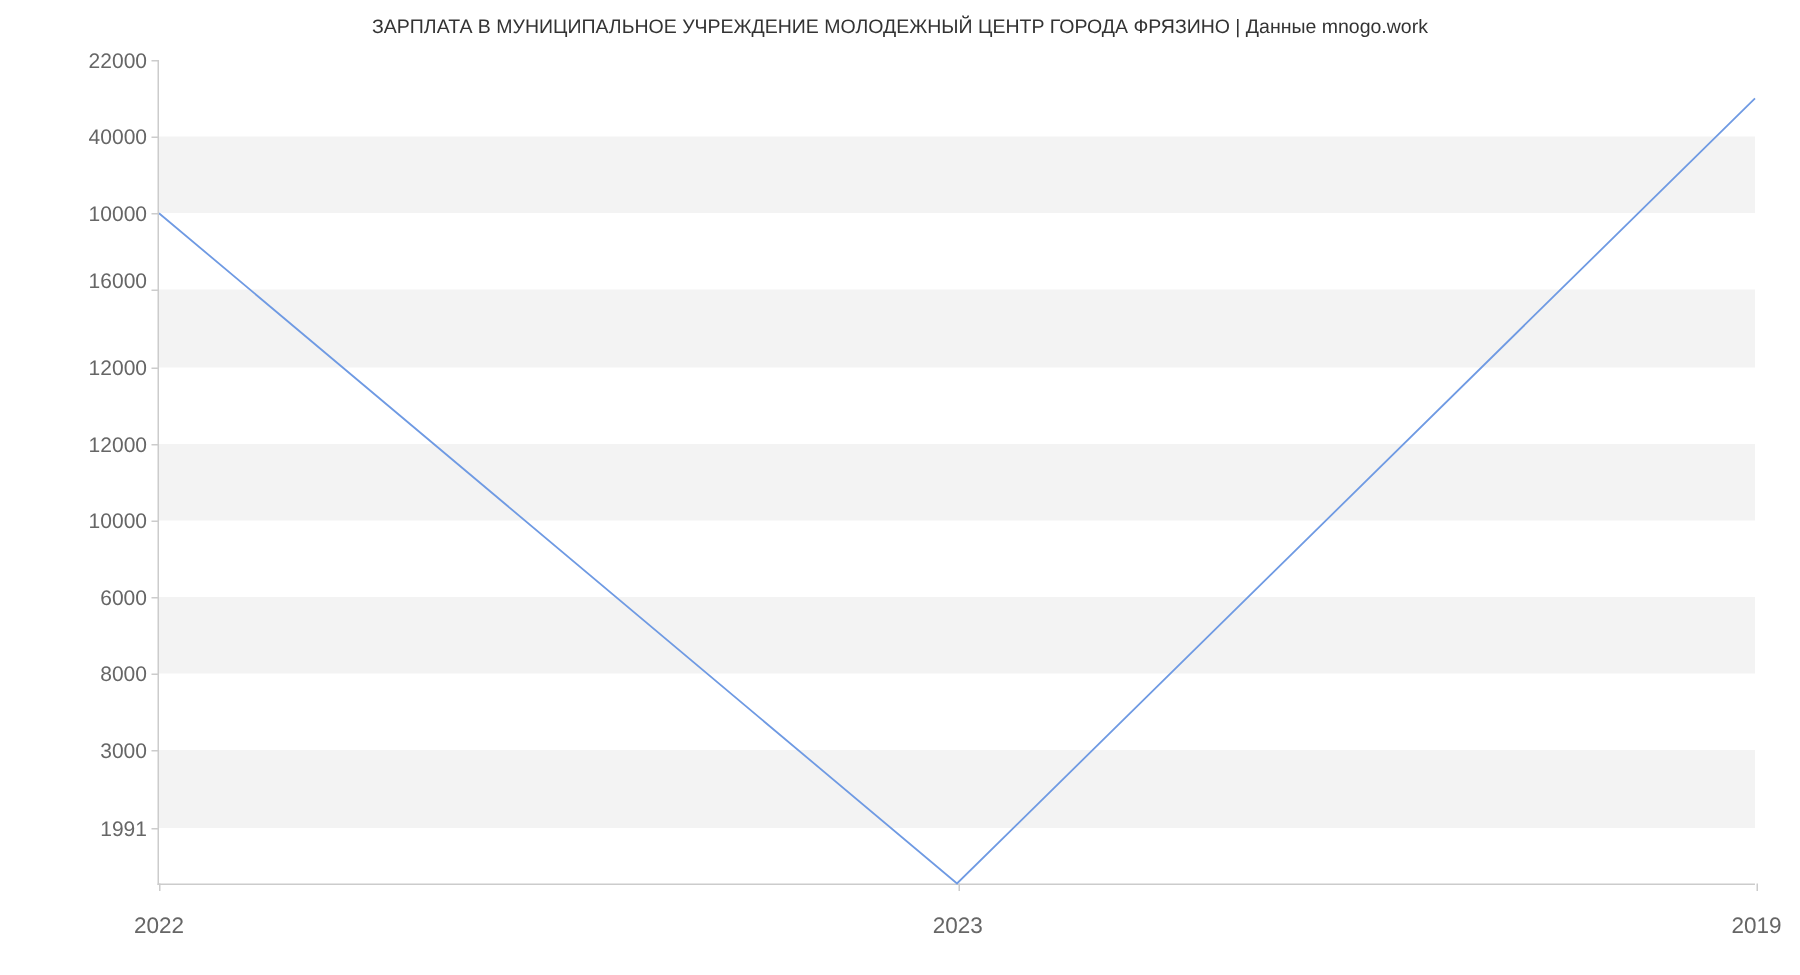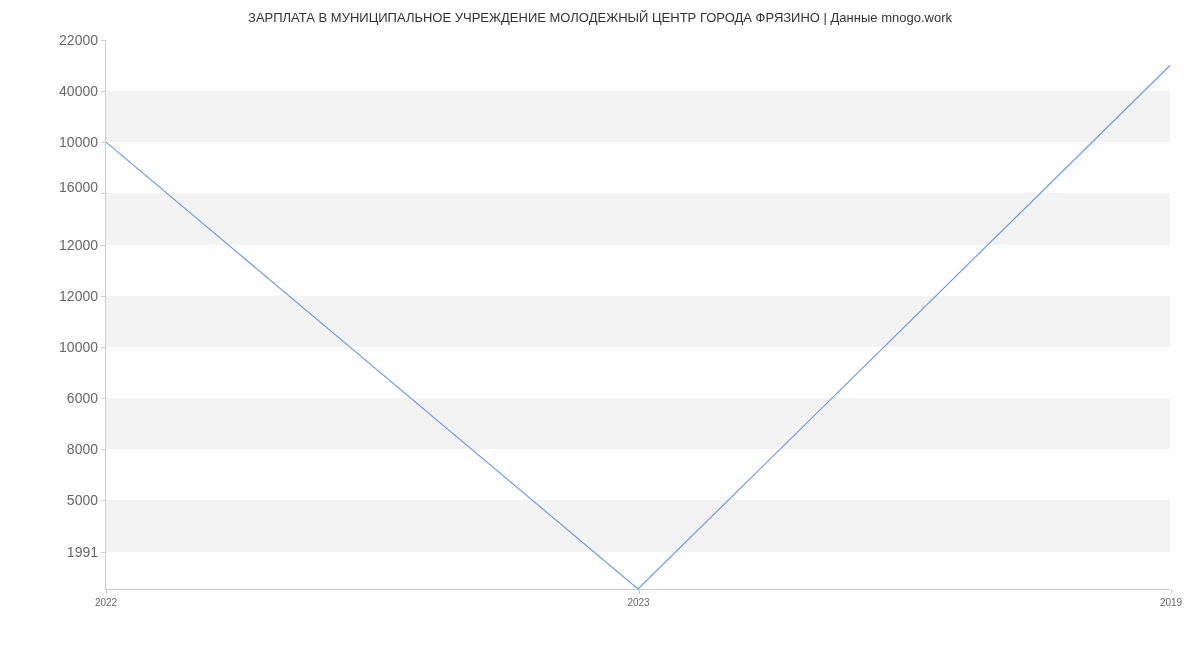--- a/index.html
+++ b/index.html
@@ -3,42 +3,42 @@
 <meta charset="utf-8">
 <style>
   * { margin: 0; padding: 0; box-sizing: border-box; }
   html, body { width: 1200px; height: 650px; background: #fff; font-family: Verdana, Geneva, sans-serif; }
   .chart-wrap { position: relative; width: 1200px; height: 650px; }
   .title { position: absolute; top: 10px; left: 0; width: 100%; text-align: center; font-size: 13px; color: #333; font-weight: 400; }
   .plot { position: absolute; left: 105px; top: 40px; width: 1065px; height: 550px; border-left: 1px solid #ccc; border-bottom: 1px solid #ccc; }
   .band { position: absolute; left: 0; width: 100%; background: #f3f3f3; }
   .ytick { position: absolute; right: 100%; margin-right: 8px; font-size: 14px; color: #666; transform: translateY(-50%); white-space: nowrap; }
   .ytick-mark { position: absolute; left: -5px; width: 5px; height: 1px; background: #ccc; }
-  .xtick { position: absolute; top: 100%; margin-top: 8px; font-size: 10px; color: #666; transform: translateX(-50%); white-space: nowrap; }
+  .xtick { position: absolute; top: 100%; margin-top: 20px; font-size: 15px; color: #666; transform: translateX(-50%); white-space: nowrap; }
   .xtick-mark { position: absolute; bottom: -5px; width: 1px; height: 5px; background: #ccc; }
   svg.lines { position: absolute; left: 0; top: 0; width: 100%; height: 100%; overflow: visible; }
   .series-path { fill: none; stroke: #6f9ae3; stroke-width: 1.2; }
 </style>
 </head>
 <body>
 
 <div class="chart-wrap">
   <div class="title">ЗАРПЛАТА В МУНИЦИПАЛЬНОЕ УЧРЕЖДЕНИЕ МОЛОДЕЖНЫЙ ЦЕНТР ГОРОДА ФРЯЗИНО | Данные mnogo.work</div>
   <div class="plot" id="plot">
     <div class="band" style="top: 460.465px; height: 51.1628px;"></div>
       <div class="band" style="top: 358.14px; height: 51.1628px;"></div>
       <div class="band" style="top: 255.814px; height: 51.1628px;"></div>
       <div class="band" style="top: 153.488px; height: 51.1628px;"></div>
       <div class="band" style="top: 51.1628px; height: 51.1628px;"></div>
       <svg class="lines" id="svg-lines" viewBox="0 0 1065 550" preserveAspectRatio="none">
         <polyline points="0,102.32558139534882 532.5,550 1065,25.58139534883719" class="series-path"></polyline>
       </svg>
   <div class="ytick" style="top: 511.628px;">1991</div>
       <div class="ytick-mark" style="top: 511.628px;"></div>
-      <div class="ytick" style="top: 460.465px;">5000</div>
+      <div class="ytick" style="top: 460.465px;">3000</div>
       <div class="ytick-mark" style="top: 460.465px;"></div>
       <div class="ytick" style="top: 409.302px;">8000</div>
       <div class="ytick-mark" style="top: 409.302px;"></div>
       <div class="ytick" style="top: 358.14px;">6000</div>
       <div class="ytick-mark" style="top: 358.14px;"></div>
       <div class="ytick" style="top: 306.977px;">10000</div>
       <div class="ytick-mark" style="top: 306.977px;"></div>
       <div class="ytick" style="top: 255.814px;">12000</div>
       <div class="ytick-mark" style="top: 255.814px;"></div>
       <div class="ytick" style="top: 204.651px;">12000</div>

